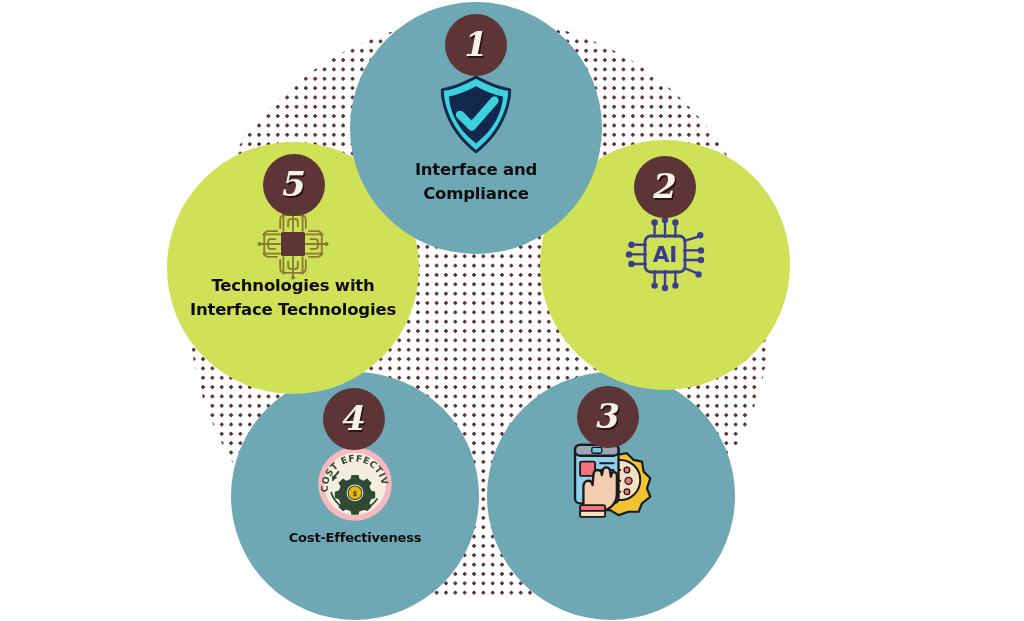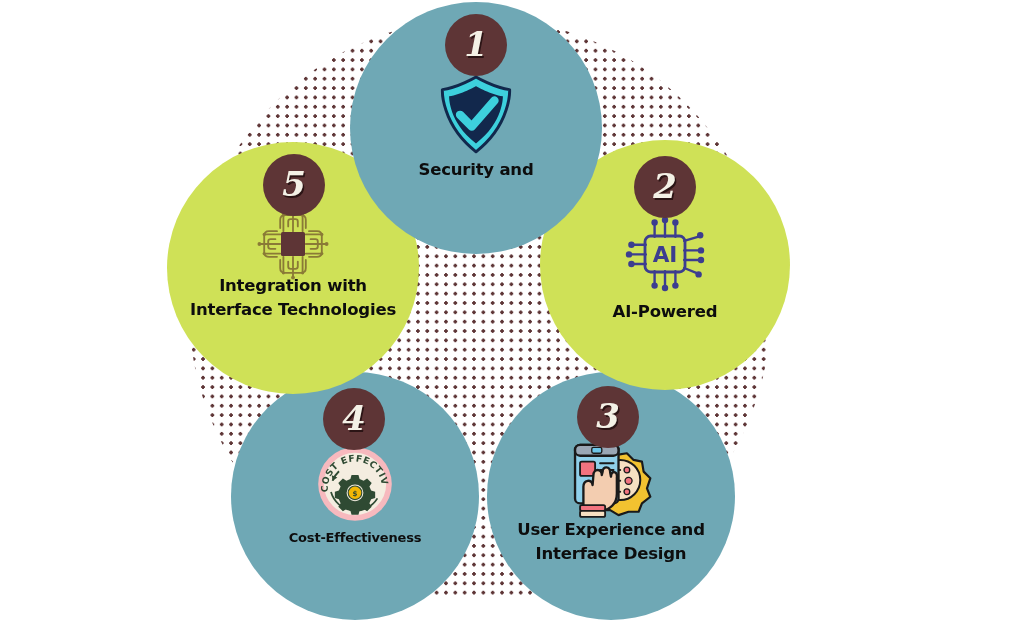--- a/index.html
+++ b/index.html
@@ -109,21 +109,22 @@
       <span class="badge-num">1</span>
     </div>
     <div class="icon-wrap">
       <svg viewBox="0 0 100 100" width="84" height="84" aria-hidden="true">
         <path d="M50 6 C50 6 72 19 90 21 C90 21 92 62 50 95 C8 62 10 21 10 21 C28 19 50 6 50 6 Z" fill="#3dd0dd" stroke="#12284c" stroke-width="3.5" stroke-linejoin="round"></path>
         <path d="M50 17 C50 17 68 27 82 29 C82 29 83 60 50 85 C17 60 18 29 18 29 C32 27 50 17 50 17 Z" fill="#12284c"></path>
         <path d="M31 51 L45 65 L72 34" fill="none" stroke="#3dd0dd" stroke-width="10" stroke-linecap="round" stroke-linejoin="round"></path>
       </svg>
     </div>
     <div class="label">
-      <span class="line">Security and</span>
+      <span class="line">Interface and</span>
+      <span class="line">Compliance</span>
     </div>
   </div>
 
   <div class="node green" id="node2">
     <div class="badge">
       <span class="badge-num">2</span>
     </div>
     <div class="icon-wrap">
       <svg viewBox="0 0 110 105" width="88" height="84" aria-hidden="true">
         <g stroke="#3c3d8f" stroke-width="3" fill="none" stroke-linecap="round">
@@ -158,21 +159,20 @@
           <circle cx="99" cy="29" r="4"></circle>
             <circle cx="100" cy="48" r="4"></circle>
             <circle cx="100" cy="60" r="4"></circle>
           <circle cx="97" cy="78" r="4"></circle>
         </g>
         <rect x="30" y="30" width="50" height="45" rx="7" ry="7" fill="none" stroke="#3c3d8f" stroke-width="3.5"></rect>
         <text x="55" y="62" text-anchor="middle" font-family="'DejaVu Sans',sans-serif" font-weight="bold" font-size="27" fill="#3c3d8f">AI</text>
       </svg>
     </div>
     <div class="label">
-      <span class="line">AI-Powered</span>
     </div>
   </div>
 
   <div class="node teal" id="node3">
     <div class="badge">
       <span class="badge-num">3</span>
     </div>
     <div class="icon-wrap">
       <svg viewBox="0 0 110 100" width="92" height="84" aria-hidden="true">
 
@@ -207,24 +207,20 @@
         <rect x="18" y="28" width="18" height="17" rx="2" fill="#f2737f" stroke="#1a1a1a" stroke-width="2.2"></rect>
 
         <path d="M22,82 L22,58 C22,50 32,48 33,56 L34,44
                  C34,36 44,36 44,44 L45,40 C45,33 54,33 54,41
                  L55,46 C55,38 63,39 62,47 L62,66
                  C62,78 54,86 44,86 L30,86 Z" fill="#f3cdb0" stroke="#1a1a1a" stroke-width="2.8" stroke-linejoin="round"></path>
         <rect x="18" y="80" width="30" height="7" rx="2" fill="#f2737f" stroke="#1a1a1a" stroke-width="2.2"></rect>
         <rect x="18" y="87" width="30" height="7" rx="2" fill="#f6e0c2" stroke="#1a1a1a" stroke-width="2.2"></rect>
       </svg>
     </div>
-    <div class="label">
-      <span class="line">User Experience and</span>
-      <span class="line">Interface Design</span>
-    </div>
   </div>
 
   <div class="node teal" id="node4">
     <div class="badge">
       <span class="badge-num">4</span>
     </div>
     <div class="icon-wrap">
       <svg viewBox="0 0 100 100" width="80" height="80" aria-hidden="true">
         <defs>
           <path id="arcTxt" d="M 16,56 A 34,34 0 0 1 84,56" fill="none"></path>
@@ -290,18 +286,18 @@
             <circle cx="62" cy="86" r="2"></circle>
           <circle cx="14" cy="38" r="2"></circle>
             <circle cx="14" cy="62" r="2"></circle>
           <circle cx="86" cy="38" r="2"></circle>
             <circle cx="86" cy="62" r="2"></circle>
         </g>
         <rect x="35" y="35" width="30" height="30" rx="2" fill="#5e3536"></rect>
       </svg>
     </div>
     <div class="label">
-      <span class="line">Integration with</span>
+      <span class="line">Technologies with</span>
       <span class="line">Interface Technologies</span>
     </div>
   </div>
 
 </div>
 
 </body></html>

